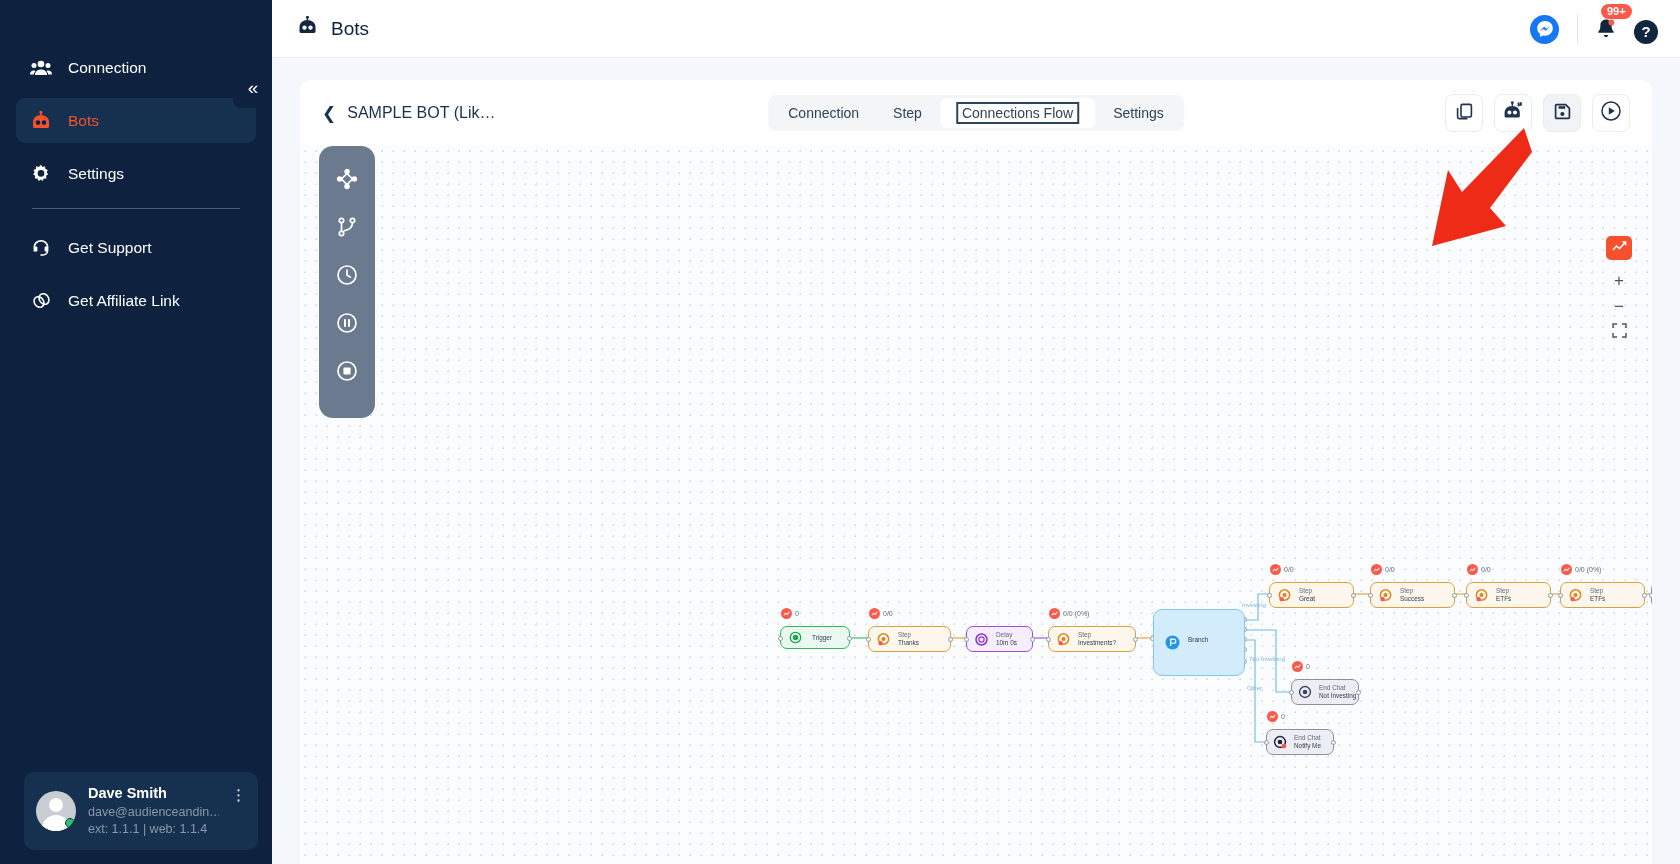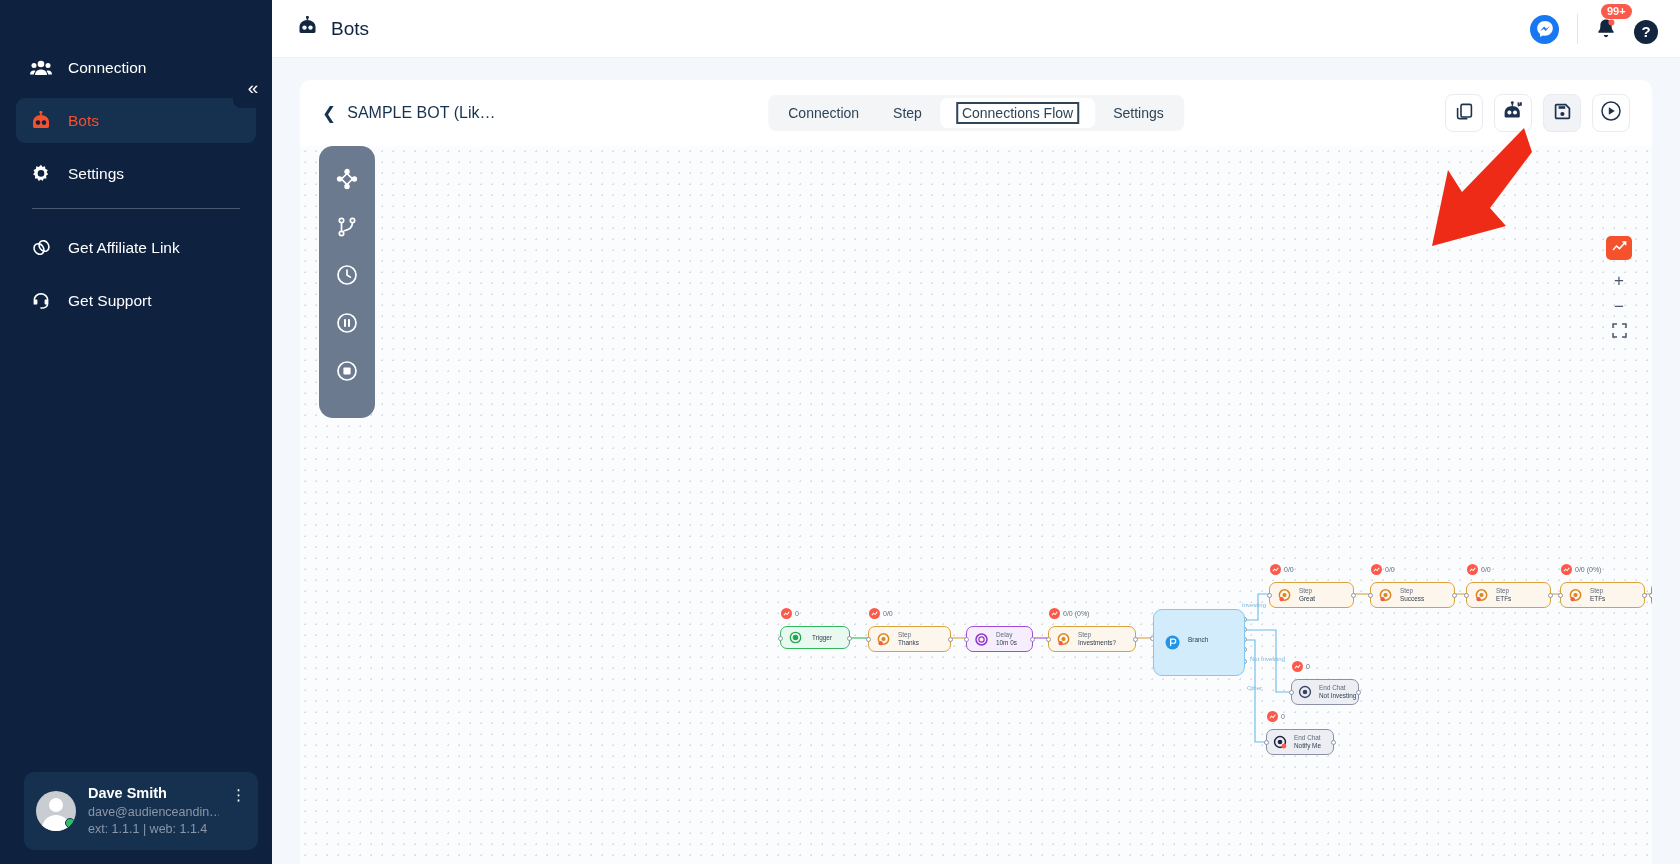--- a/index.html
+++ b/index.html
@@ -180,36 +180,36 @@
               <circle cx="10" cy="9.4" r="3.3" fill="#0e2240"></circle>
             </svg>
         </span>
         <span>Settings</span>
       </div>
 
       <div class="nav-divider"></div>
 
       <div class="nav-item">
         <span class="ico">
+          <svg width="20" height="20" viewBox="0 0 20 20" fill="#fff">
+              <path d="M10 2C5.8 2 2.6 5 2.6 8.8v4.6h2.8c.6 0 1-.4 1-1V9.6c0-.6-.4-1-1-1H4.2c.3-2.7 2.8-4.8 5.8-4.8s5.5 2.1 5.8 4.8h-1.2c-.6 0-1 .4-1 1v2.8c0 .6.4 1 1 1h1.1c-.3 1.4-1.4 2.3-2.9 2.6v1.5c2.6-.3 4.6-2.3 4.6-5.1V8.8C17.4 5 14.2 2 10 2z"></path>
+              <rect x="9.2" y="16.3" width="4" height="1.4" rx=".7"></rect>
+            </svg>
+        </span>
+        <span>Get Support</span>
+      </div>
+
+      <div class="nav-item">
+        <span class="ico">
           <svg width="21" height="20" viewBox="0 0 21 20" fill="none" stroke="#fff" stroke-width="1.6">
               <ellipse cx="8" cy="11" rx="4.6" ry="5.6" transform="rotate(-35 8 11)"></ellipse>
               <ellipse cx="13" cy="8" rx="4.6" ry="5.6" transform="rotate(-35 13 8)"></ellipse>
             </svg>
         </span>
         <span>Get Affiliate Link</span>
-      </div>
-
-      <div class="nav-item">
-        <span class="ico">
-          <svg width="20" height="20" viewBox="0 0 20 20" fill="#fff">
-              <path d="M10 2C5.8 2 2.6 5 2.6 8.8v4.6h2.8c.6 0 1-.4 1-1V9.6c0-.6-.4-1-1-1H4.2c.3-2.7 2.8-4.8 5.8-4.8s5.5 2.1 5.8 4.8h-1.2c-.6 0-1 .4-1 1v2.8c0 .6.4 1 1 1h1.1c-.3 1.4-1.4 2.3-2.9 2.6v1.5c2.6-.3 4.6-2.3 4.6-5.1V8.8C17.4 5 14.2 2 10 2z"></path>
-              <rect x="9.2" y="16.3" width="4" height="1.4" rx=".7"></rect>
-            </svg>
-        </span>
-        <span>Get Support</span>
       </div>
     </div>
 
     <div class="user-card">
       <div class="avatar">
         <div class="head"></div>
           <div class="body"></div>
         <div class="dot"></div>
       </div>
       <div style="min-width:0;">

